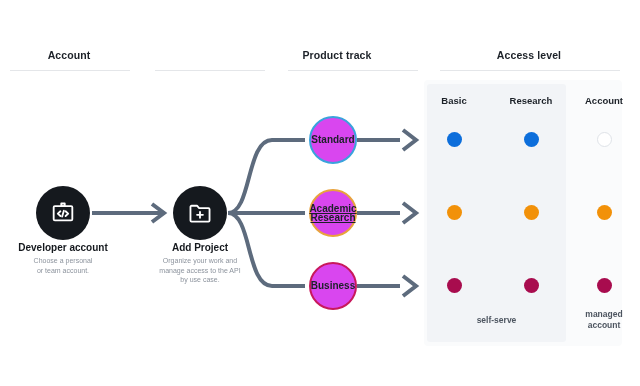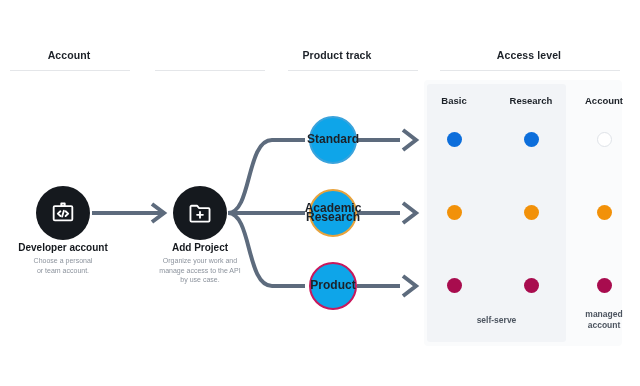--- a/index.html
+++ b/index.html
@@ -77,26 +77,26 @@
     line-height: 9.5px;
     margin-top: 2px;
   }
 
   
   .track {
     position: absolute;
     width: 48px;
     height: 48px;
     border-radius: 50%;
-    background: #0ea5e9;
+    background: #d946ef;
     display: flex;
     align-items: center;
     justify-content: center;
     text-align: center;
-    font-size: 12px;
+    font-size: 10px;
     font-weight: bold;
     color: #1c2128;
     line-height: 9.5px;
     box-sizing: border-box;
   }
 
   
   .panel-outer {
     position: absolute;
     background: #fafbfc;
@@ -207,25 +207,25 @@
     <div class="t">Add Project</div>
     <div class="s" style="white-space:pre-line;">Organize your work and
 manage access to the API
 by use case.</div>
   </div>
 
   <div class="track" style="left:309px; top:116px; border:2px solid #3aa3dc;">
     <span style="white-space:pre-line;">Standard</span>
   </div>
   <div class="track" style="left:309px; top:189px; border:2px solid #e8a33d;">
-    <span style="white-space:pre-line;">Academic
+    <span style="white-space:pre-line;text-decoration:underline;">Academic
 Research</span>
   </div>
   <div class="track" style="left:309px; top:262px; border:2px solid #c8195c;">
-    <span style="white-space:pre-line;">Product</span>
+    <span style="white-space:pre-line;">Business</span>
   </div>
 
   <div class="acc-head" style="left:424px; top:95px; width:60px;">Basic</div>
   <div class="acc-head" style="left:498px; top:95px; width:66px;">Research</div>
   <div class="acc-head" style="left:576px; top:95px; width:56px;">Account</div>
 
   <div class="dot" style="left:447px; top:132px; background:#0d6edb;"></div>
   <div class="dot" style="left:524px; top:132px; background:#0d6edb;"></div>
   <div class="dot hollow" style="left:597px; top:132px;"></div>
 

